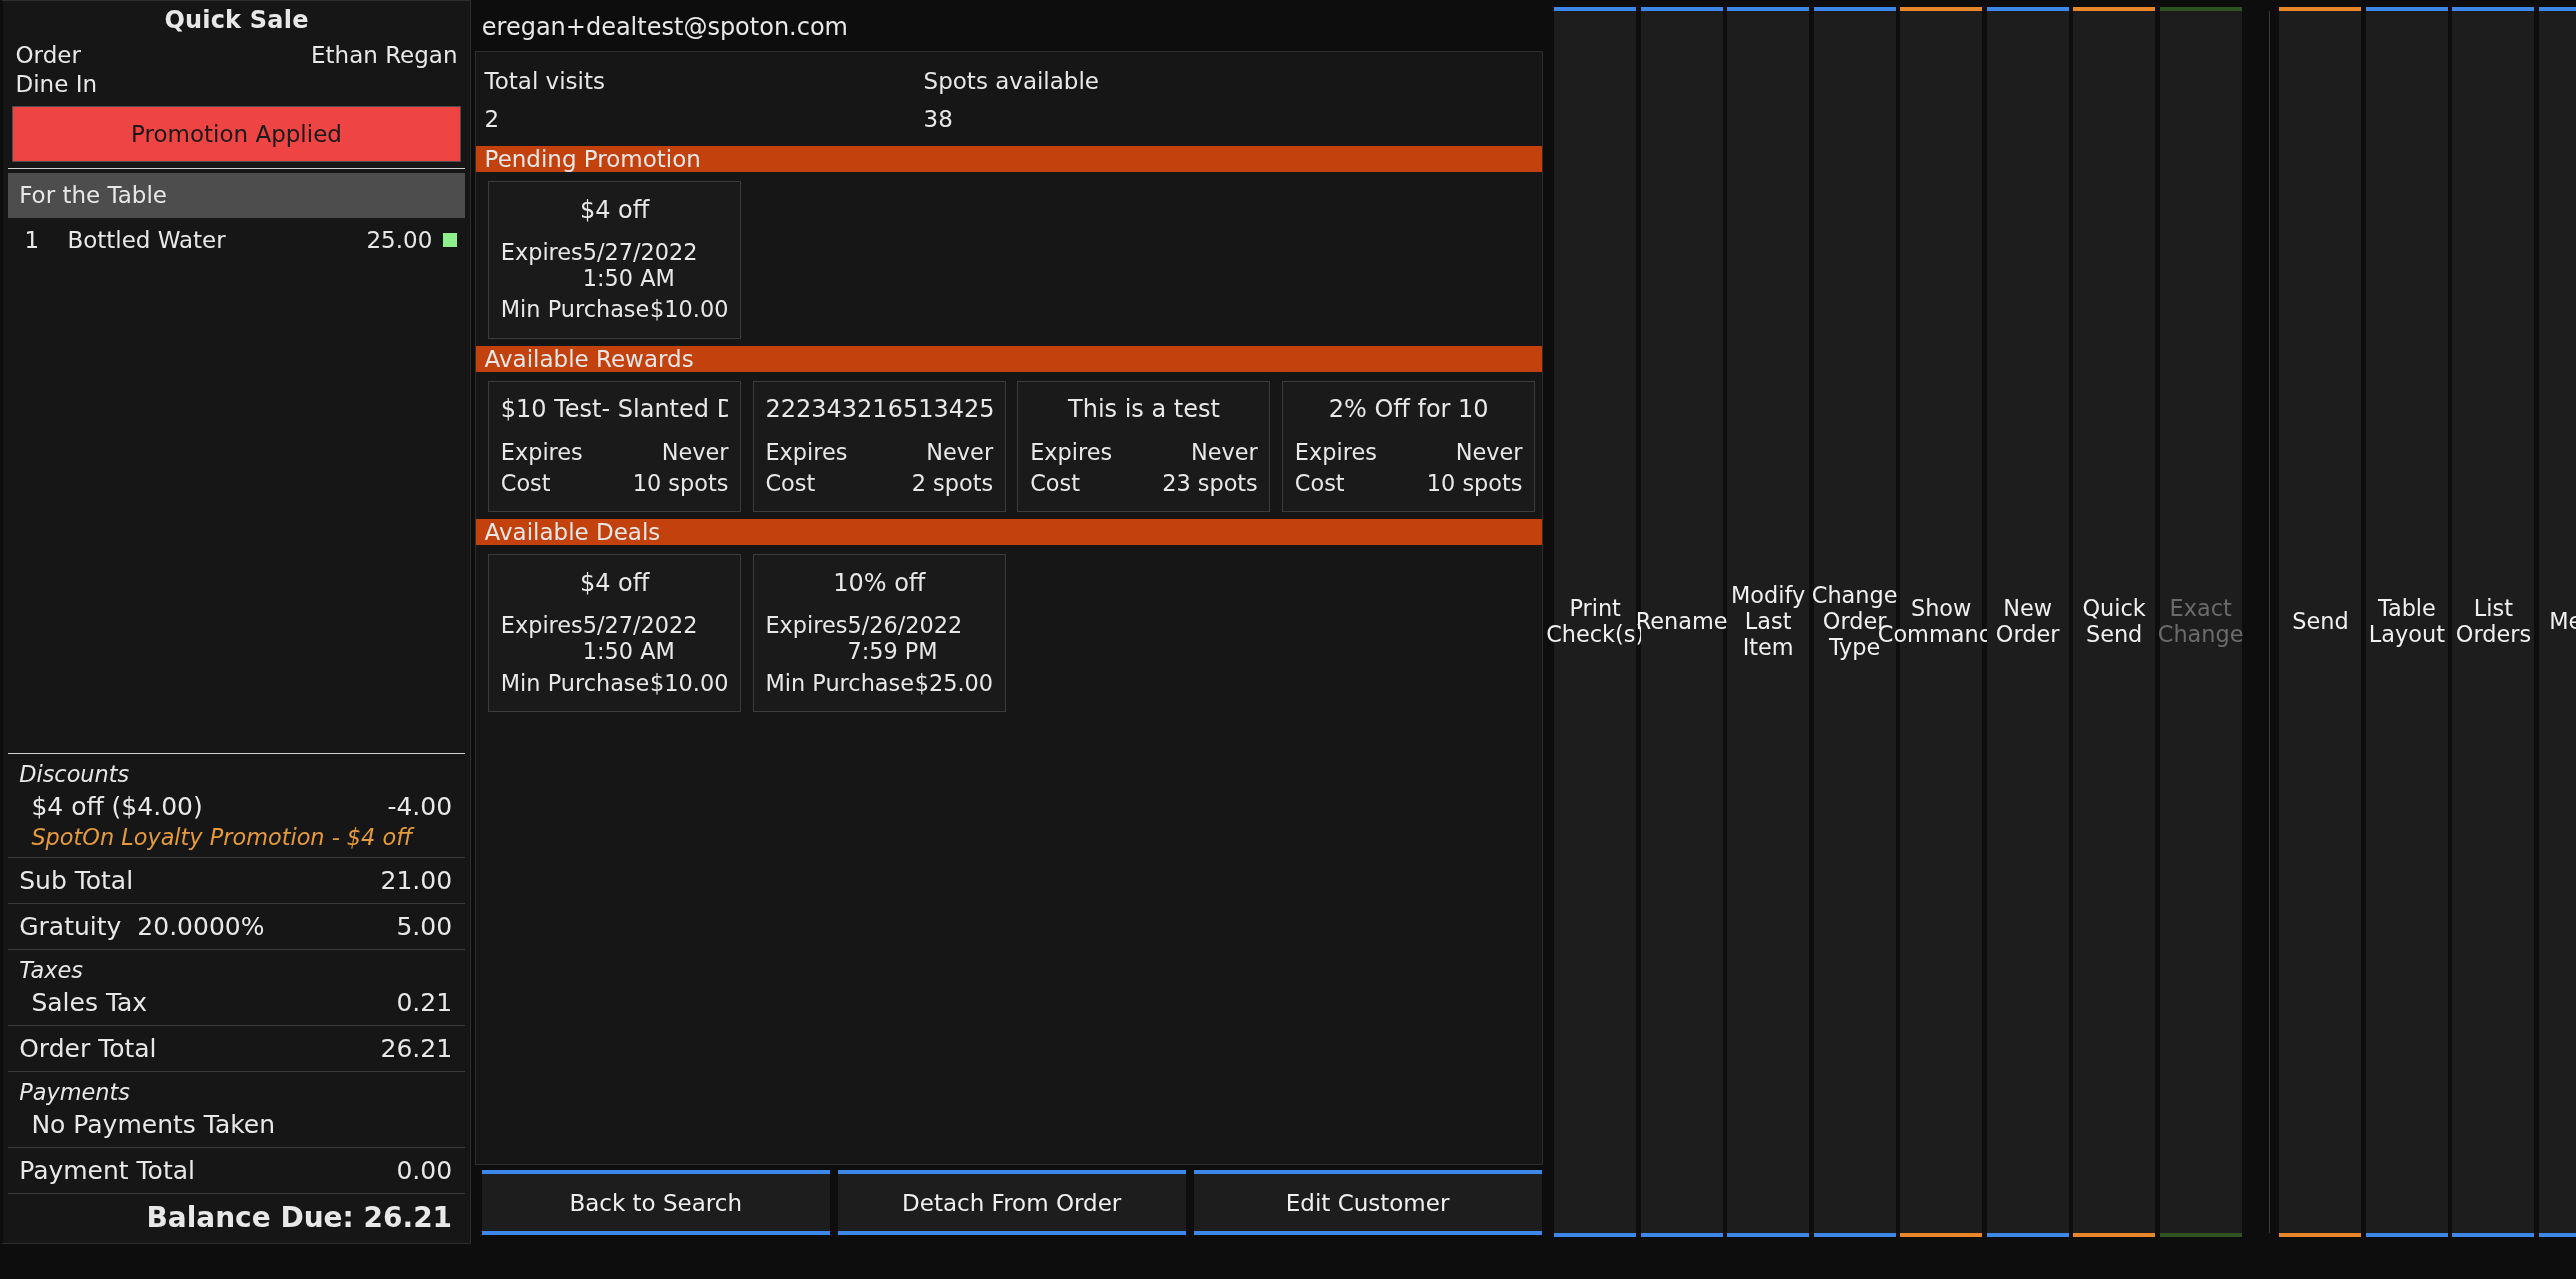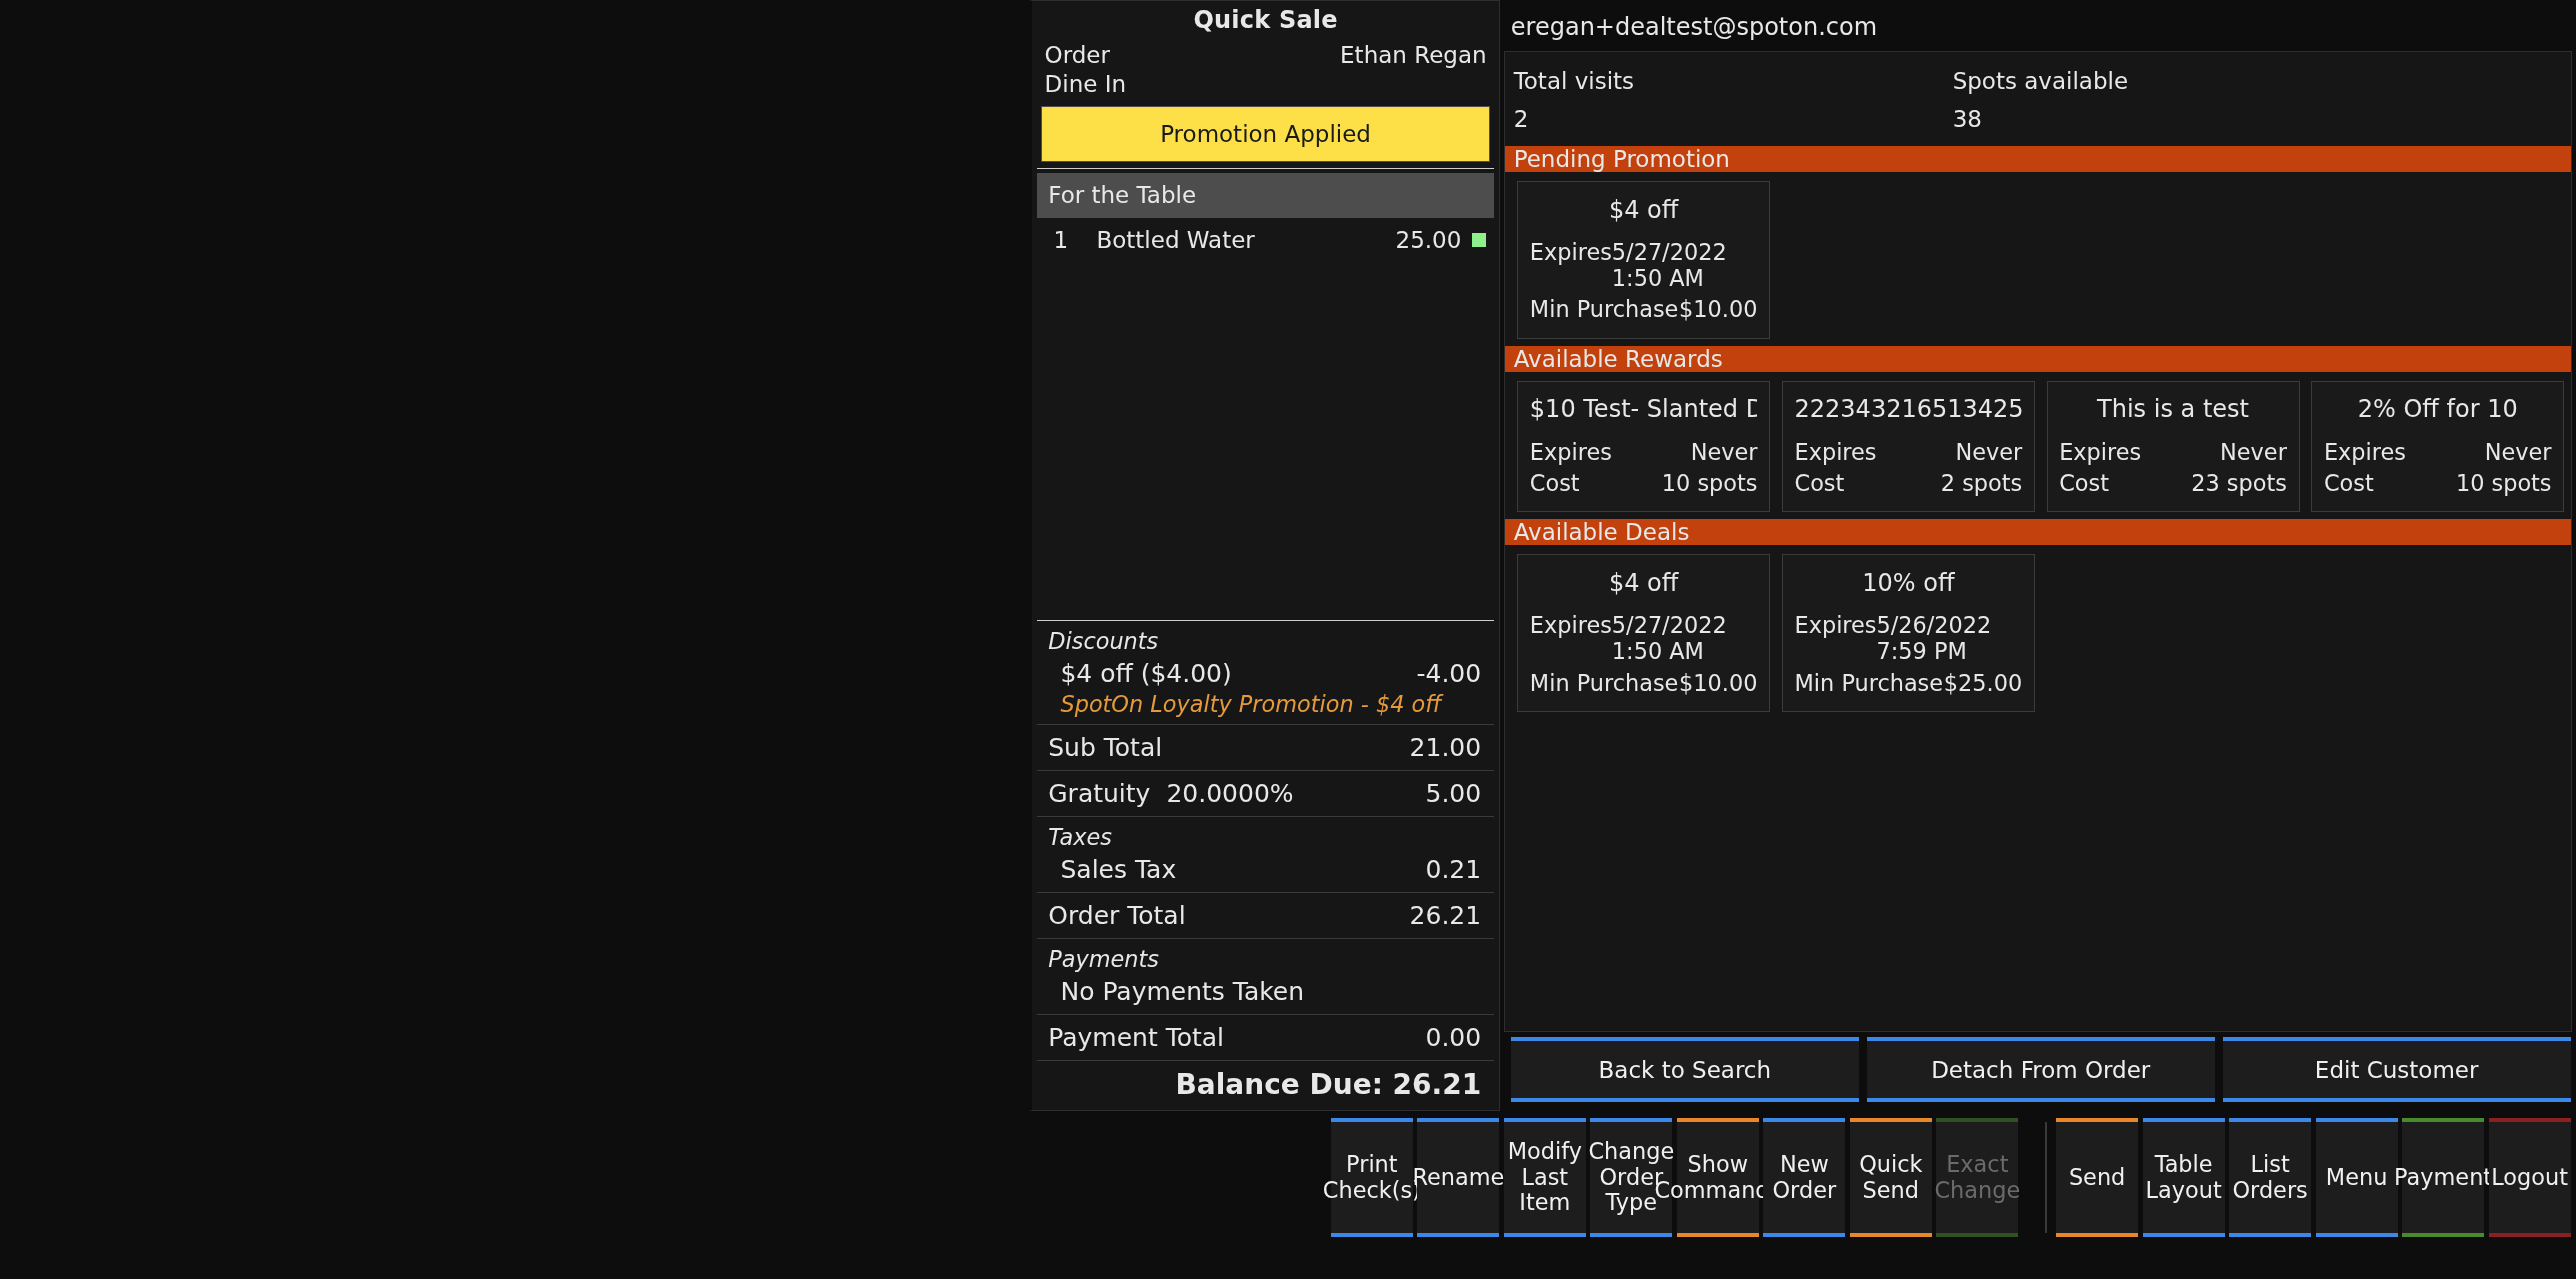--- a/index.html
+++ b/index.html
@@ -3,39 +3,39 @@
 <meta charset="utf-8">
 <style>
   * { box-sizing: border-box; margin: 0; padding: 0; }
   html, body {
     width: 2576px; height: 1280px;
     background: #0d0d0d;
     font-family: "DejaVu Sans", sans-serif;
     color: #e8e8e8;
     overflow: hidden;
   }
-  .app { position: relative; width: 2576px; height: 1244px; display: flex; flex-direction: column; align-items: flex-end; }
+  .app { position: relative; width: 2576px; height: 1244px; display: flex; flex-direction: row; }
   .upper { display: flex; flex: 1 1 auto; min-height: 0; }
 
   
   .order-panel {
     width: 471px; flex: 0 0 471px;
     background: #161616;
     border: 1.8px solid #2e2e2e;
     border-left: 3.6px solid #0d0d0d;
     display: flex; flex-direction: column;
     min-height: 0;
   }
   .op-head { padding: 5.4px 12.5px 1.8px; }
   .op-title { text-align: center; font-weight: bold; font-size: 24px; letter-spacing: 0.2px; }
   .op-row { display: flex; justify-content: space-between; font-size: 23px; margin-top: 7.2px; }
   .op-sub { font-size: 23px; margin-top: 3.6px; }
   .promo-banner {
     margin: 7.2px 9px 5.4px; height: 56px;
-    background: #fde047; border: 0.9px solid #4d4d4d;
+    background: #ef4444; border: 0.9px solid #4d4d4d;
     display: flex; align-items: center; justify-content: center;
     color: #1a1a1a; font-size: 23px;
   }
   .sec-divider { height: 1.8px; background: #cfcfcf; margin: 0 5.4px; }
   .band {
     background: #4d4d4d; margin: 3.6px 5.4px 0; height: 45px;
     display: flex; align-items: center; padding: 0 10.8px;
     font-size: 23px;
   }
   .band.guest { justify-content: space-between; margin-top: 5.4px; }

